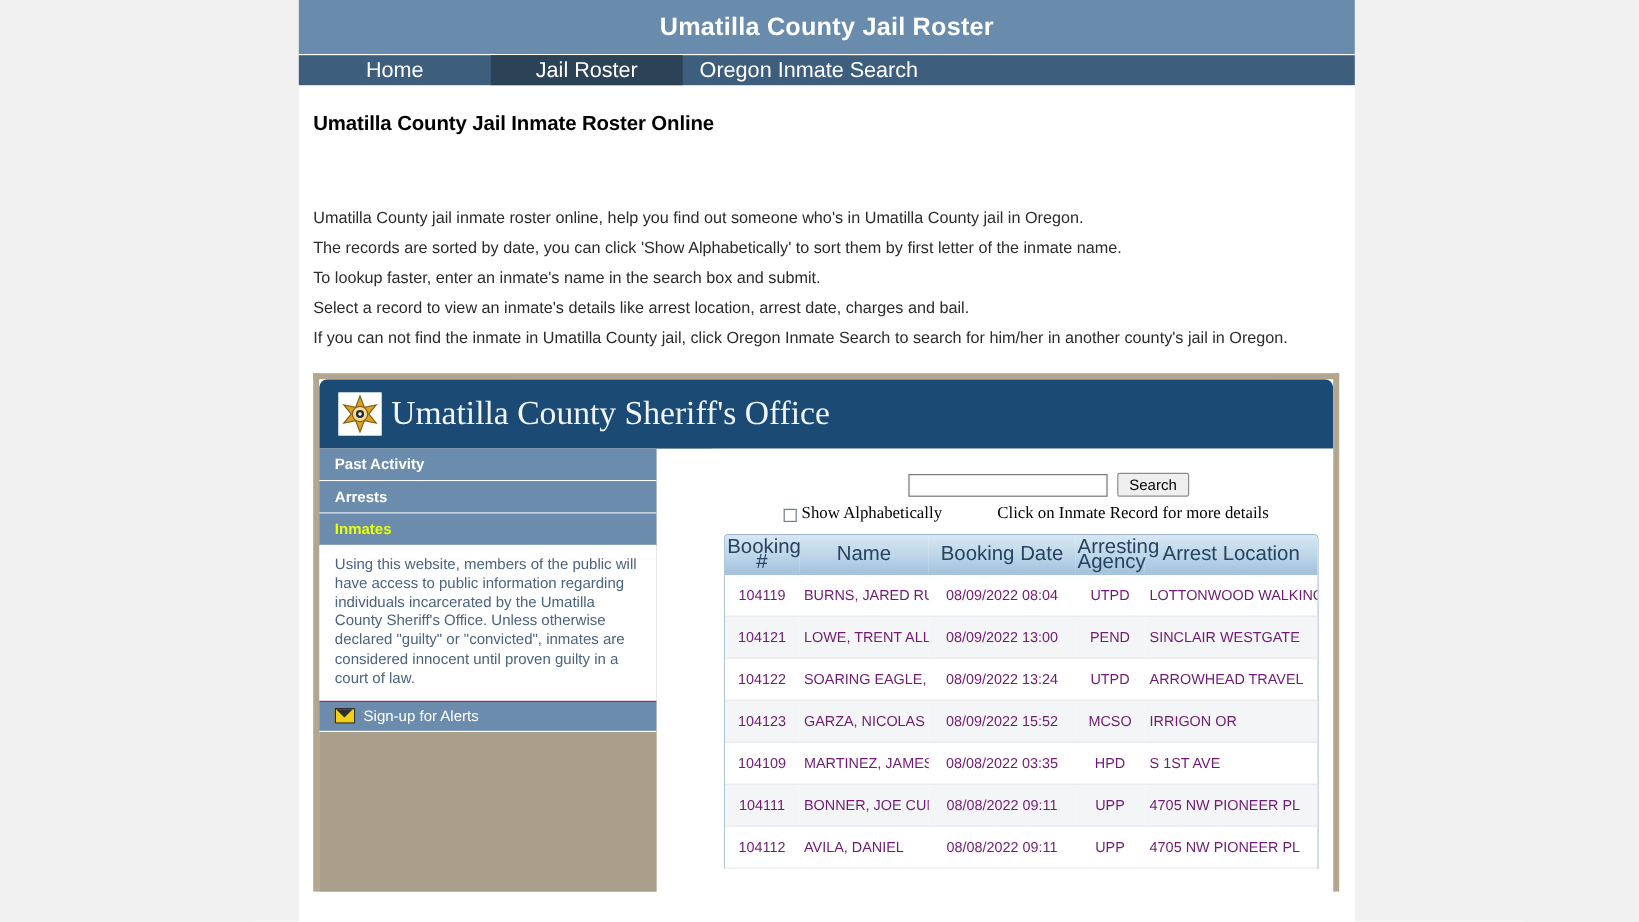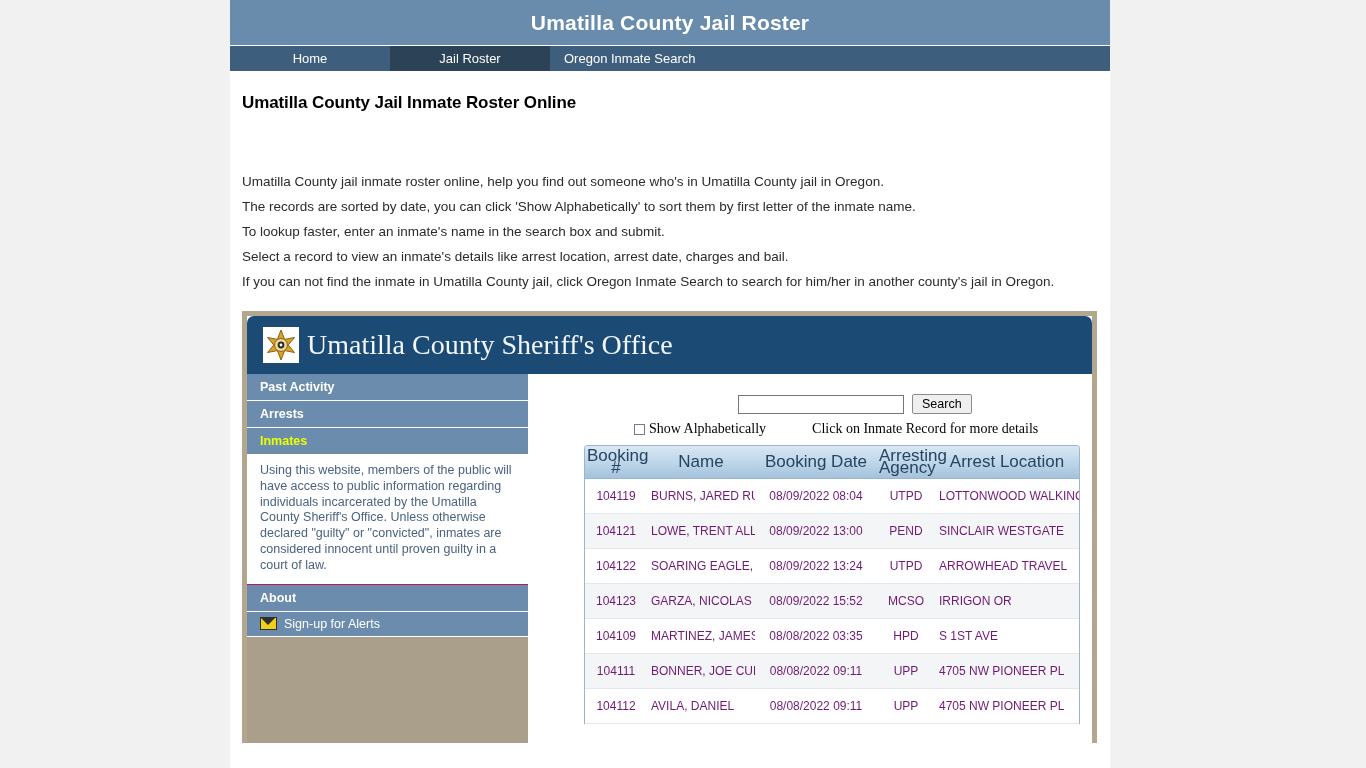--- a/index.html
+++ b/index.html
@@ -10,21 +10,21 @@
     width: 1366px;
     height: 768px;
     background: #f1f1f1;
     font-family: "Liberation Sans", sans-serif;
     overflow: hidden;
   }
 
   
   .page {
     position: absolute;
-    left: 230px;
+    left: 249px;
     top: 0;
     width: 880px;
     min-height: 768px;
     background: #ffffff;
   }
 
   
   .site-header {
     height: 45px;
     background: #698cac;
@@ -45,21 +45,21 @@
     background: #3e5e7e;
     display: flex;
     align-items: stretch;
     border-top: 1px solid #ffffff;
   }
   .nav-item {
     display: flex;
     align-items: center;
     justify-content: center;
     color: #ffffff;
-    font-size: 13px;
+    font-size: 18px;
     padding: 0 14px;
     cursor: pointer;
     white-space: nowrap;
   }
   .nav-item.home { width: 160px; padding: 0; }
   .nav-item.active {
     background: #2c4257;
     width: 160px;
     padding: 0;
   }
@@ -343,21 +343,20 @@
       <span class="widget-header-title">Umatilla County Sheriff's Office</span>
     </div>
 
     <div class="widget-body">
 
       <div class="wsidebar">
         <div class="ws-head">Past Activity</div>
         <div class="ws-head">Arrests</div>
         <div class="ws-head selected">Inmates</div>
         <div class="ws-text">Using this website, members of the public will have access to public information regarding individuals incarcerated by the Umatilla County Sheriff's Office. Unless otherwise declared "guilty" or "convicted", inmates are considered innocent until proven guilty in a court of law.</div>
-        <div class="ws-head">About</div>
         <div class="ws-alert">
           <span class="env-icon"></span>
           <span>Sign-up for Alerts</span>
         </div>
         <div class="ws-filler"></div>
       </div>
 
       <div class="wmain">
 
 

